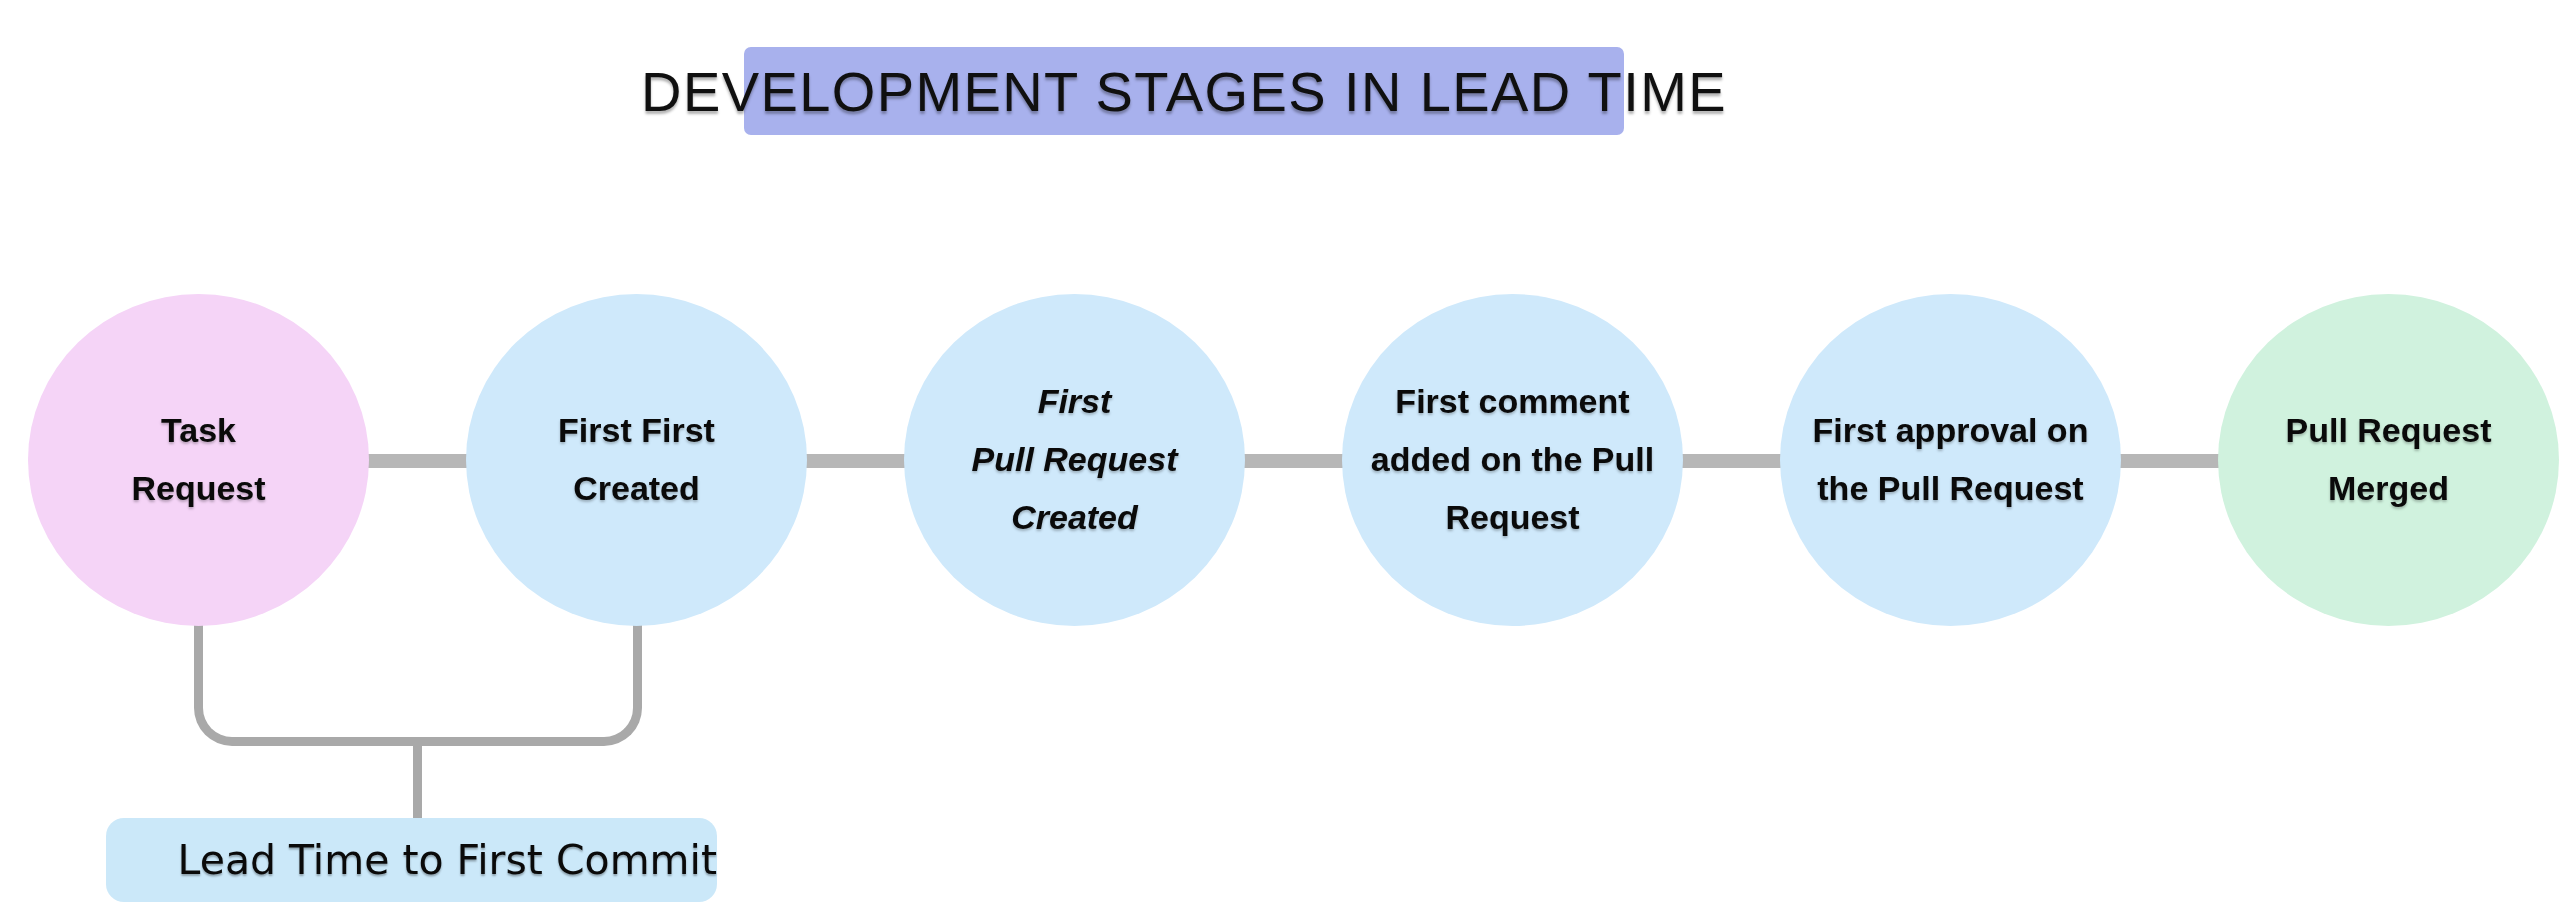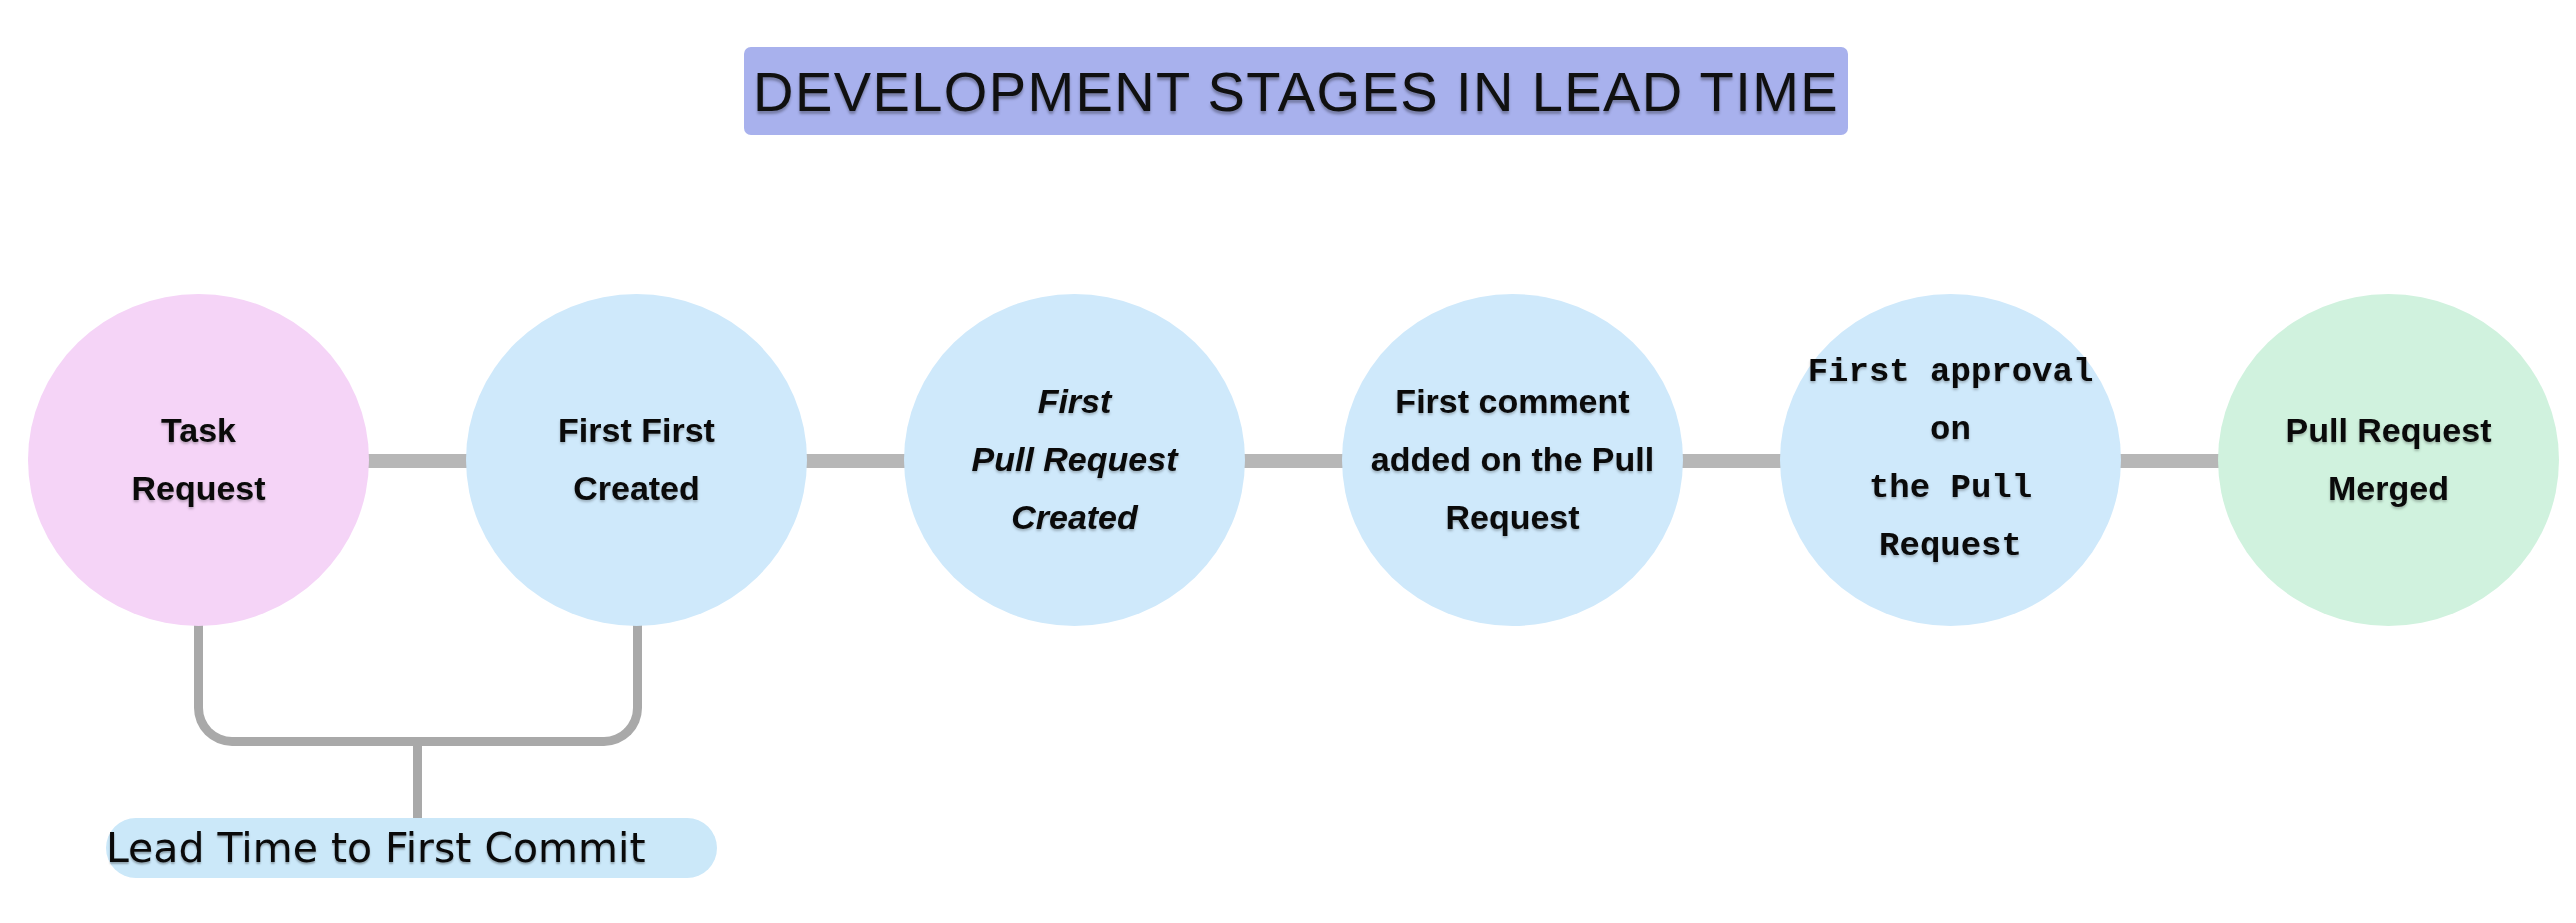--- a/index.html
+++ b/index.html
@@ -10,21 +10,21 @@
     background:#ffffff;
     overflow:hidden;
     font-family:"Liberation Sans","DejaVu Sans",sans-serif;
     color:#121212;
   }
 
   
   .title-box{
     position:absolute;
     left:744px; top:47px;
-    width:1104px; height:88px;
+    width:880px; height:88px;
     background:#a8b1ed;
     border-radius:6.9px;
     display:flex; align-items:center; justify-content:center;
   }
   .title-text{
     font-size:56px;
     font-weight:400;
     letter-spacing:1.4px;
     white-space:nowrap;
     color:#101010;
@@ -50,21 +50,21 @@
     top:294px;
     width:341px; height:332px;
     border-radius:50%;
     display:flex; align-items:center; justify-content:center;
     z-index:2;
   }
   .st-0{left:28px;}
   .st-1{left:466px;}
   .st-2{left:904px;font-style:italic;}
   .st-3{left:1342px;justify-content:center;}
-  .st-4{left:1780px;font-family:Liberation Mono, monospace;}
+  .st-4{left:1780px;}
   .st-5{left:2218px;}
   .stage-label{
     font-size:34px;
     font-weight:700;
     line-height:1.70;
     text-align:center;
     white-space:pre-line;
     color:#0a0a0a;
     text-shadow:0 2.1px 2.7px rgba(0,0,0,0.25);
     padding:0 13.7px;
@@ -88,24 +88,24 @@
     left:413px; top:746px;
     width:9px; height:73px;
     background:#a9a9a9;
     z-index:0;
   }
 
   
   .lead-label-box{
     position:absolute;
     left:106px; top:818px;
-    width:611px; height:60px;
+    width:611px; height:84px;
     background:#cbe8f9;
-    border-radius:30px;
-    display:flex; align-items:center; justify-content:flex-start;
+    border-radius:18px;
+    display:flex; align-items:center; justify-content:flex-end;
     z-index:3;
   }
   .lead-label-text{
     font-family:"DejaVu Sans",cursive;
     font-size:41px;
     font-weight:400;
     white-space:nowrap;
     color:#0a0a0a;
     text-shadow:0 2.1px 2.1px rgba(0,0,0,0.30);
   }

